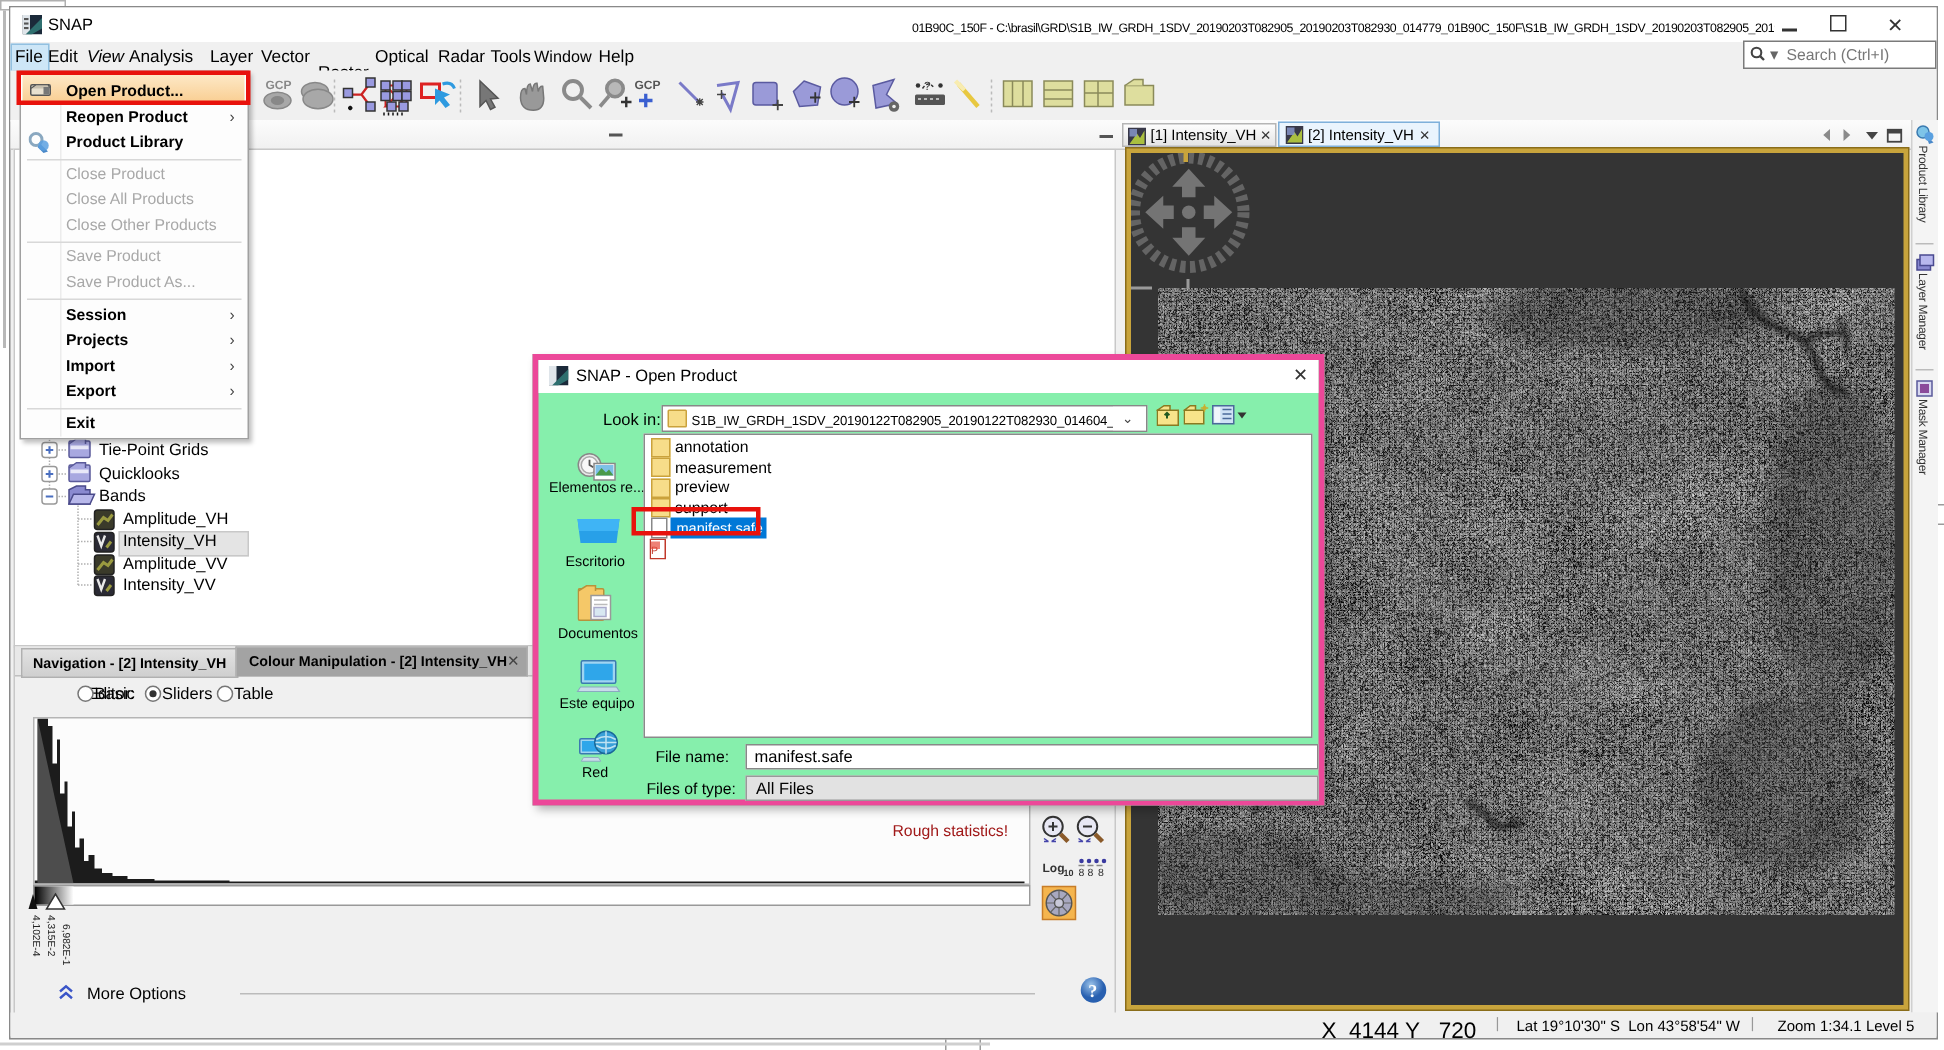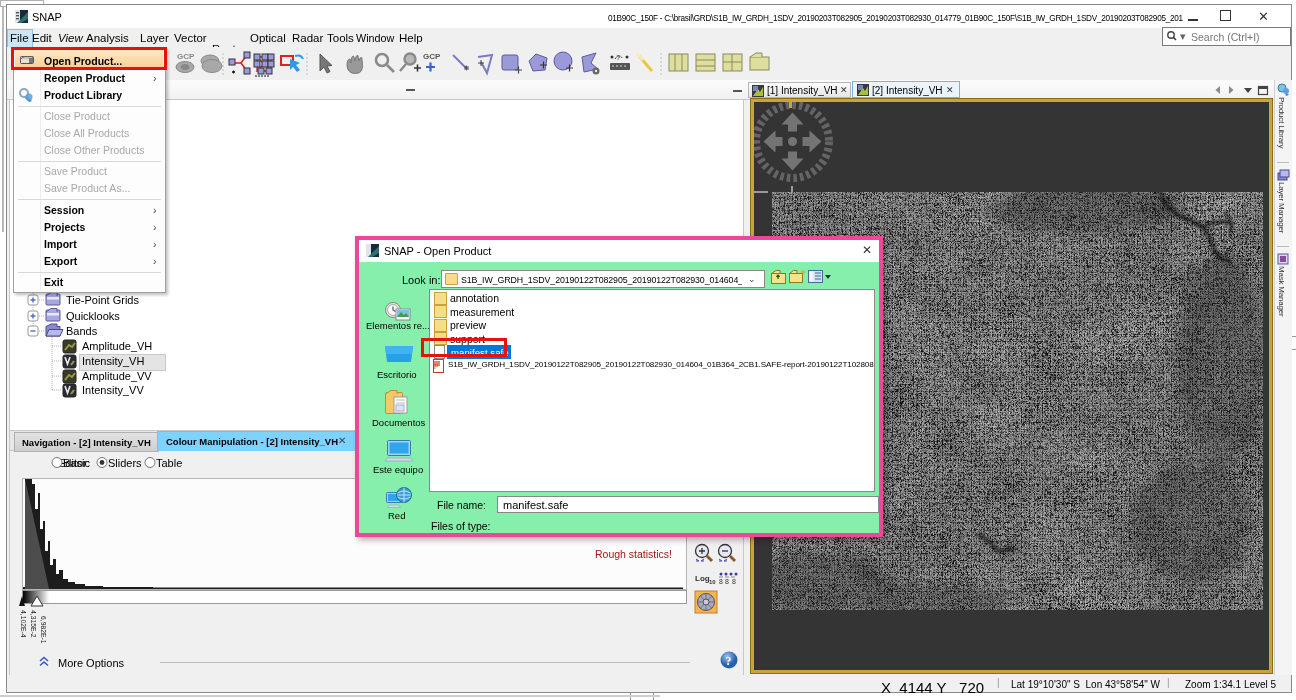--- a/index.html
+++ b/index.html
@@ -251,21 +251,21 @@
     <div class="tx" style="left:75px;top:365px;">Amplitude_VV</div>
     <div class="tx" style="left:75px;top:379px;">Intensity_VV</div>
   </div>
 
   <div id="cmanip" class="abs" style="left:2px;top:425px;width:733px;height:245px;background:#f0f0f0;border:1px solid #c8c8c8;">
 
     <div class="abs" style="left:0;top:0;width:733px;height:19px;background:#e8e8e8;border-bottom:1px solid #c0c0c0;"></div>
     <div class="abs" style="left:4px;top:1px;width:143px;height:18px;background:linear-gradient(#e2e2e2,#cfcfcf);border:1px solid #b0b0b0;">
       <span class="tx" style="left:7px;top:4px;font-weight:bold;font-size:9.5px;">Navigation - [2] Intensity_VH</span>
     </div>
-    <div class="abs" style="left:147px;top:0px;width:193px;height:19px;background:#7dd3fc;border:1px solid #b0b0b0;border-bottom:none;padding-left:24px;">
+    <div class="abs" style="left:147px;top:0px;width:193px;height:19px;background:#a3a3a3;border:1px solid #b0b0b0;border-bottom:none;">
       <span class="tx" style="left:8px;top:4px;font-weight:bold;font-size:9.5px;">Colour Manipulation - [2] Intensity_VH</span>
       <span class="tx" style="left:180px;top:3px;color:#444;font-size:10px;">✕</span>
     </div>
 
     <span class="tx" style="left:8px;top:26px;padding-left:40px;">Editor:</span>
     <svg class="abs" style="left:41px;top:25px;" width="140" height="13">
       <circle cx="6" cy="6.5" r="5" fill="#fff" stroke="#777"></circle>
       <circle cx="51" cy="6.5" r="5" fill="#fff" stroke="#777"></circle>
         <circle cx="51" cy="6.5" r="2.4" fill="#333"></circle>
       <circle cx="99" cy="6.5" r="5" fill="#fff" stroke="#777"></circle>
@@ -604,26 +604,28 @@
       <div class="abs" style="left:4px;top:42px;width:11px;height:11px;background:#f7dd8a;border:1px solid #caa23c;"></div>
       <div class="tx" style="left:20px;top:42.5px;">support</div>
       <div class="abs" style="left:4px;top:55px;width:9px;height:12px;background:#fff;border:1px solid #888;"></div>
       <div class="abs" style="left:17px;top:55px;width:64px;height:13.5px;background:#0078d7;"></div>
       <div class="tx" style="left:21px;top:57px;color:#fff;font-size:9.7px;">manifest.safe</div>
       <svg class="abs" style="left:3px;top:69px;" width="12" height="14">
         <rect x="0.5" y="0.5" width="10" height="13" fill="#fff" stroke="#c0392b"></rect>
         <text x="1" y="10" font-size="7" fill="#c0392b" font-family="Liberation Sans">P</text>
         <rect x="1" y="2" width="6" height="5" fill="#e74c3c" opacity="0.7"></rect>
       </svg>
-      <div class="tx" style="left:18px;top:70px;font-size:8.1px;letter-spacing:-0.1px;">S1B_IW_GRDH_1SDV_20190122T082905_20190122T082930_014604_01B364_2CB1.SAFE-report-20190122T102808</div>
     </div>
 
     <div class="tx" style="left:78px;top:259px;font-size:10.5px;">File name:</div>
     <div class="abs" style="left:138px;top:256px;width:380px;height:15px;background:#fff;border:1px solid #888;">
       <div class="tx" style="left:5px;top:2px;">manifest.safe</div>
     </div>
     <div class="tx" style="left:72px;top:280px;font-size:10.5px;">Files of type:</div>
+    <div class="abs" style="left:138px;top:277px;width:380px;height:15px;background:#e2e2e2;border:1px solid #999;">
+      <div class="tx" style="left:6px;top:2px;">All Files</div>
+    </div>
   </div>
 
 </div>
 
 <div class="abs" style="left:11px;top:47px;width:150px;height:17px;border:3px solid #e8120c;z-index:60;"></div>
 <div class="abs" style="left:421px;top:338px;width:80px;height:13px;border:3px solid #e8120c;z-index:60;"></div>
 
 </body></html>

